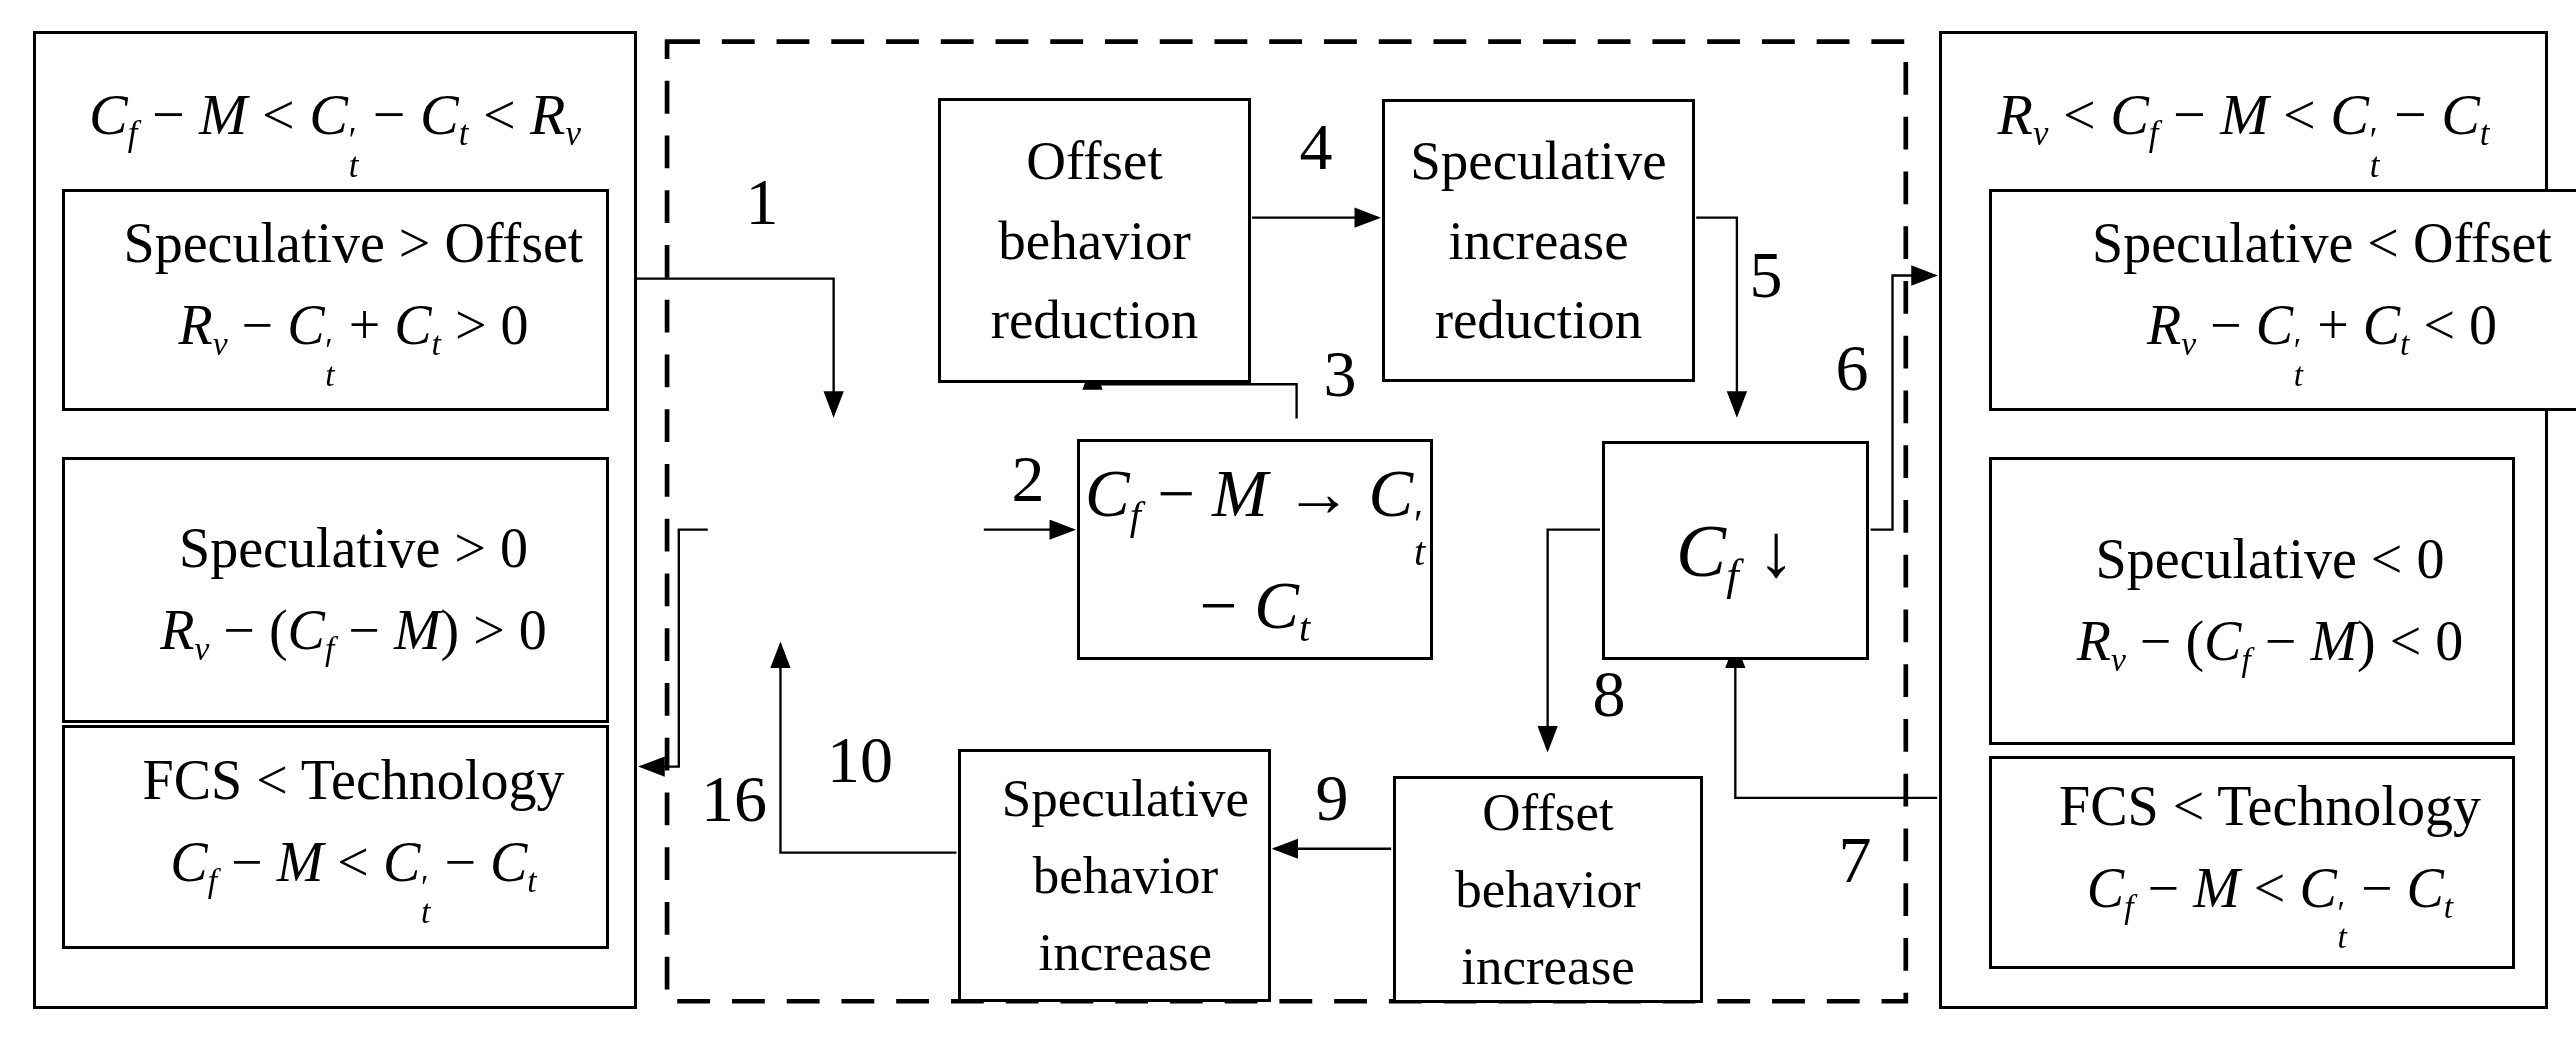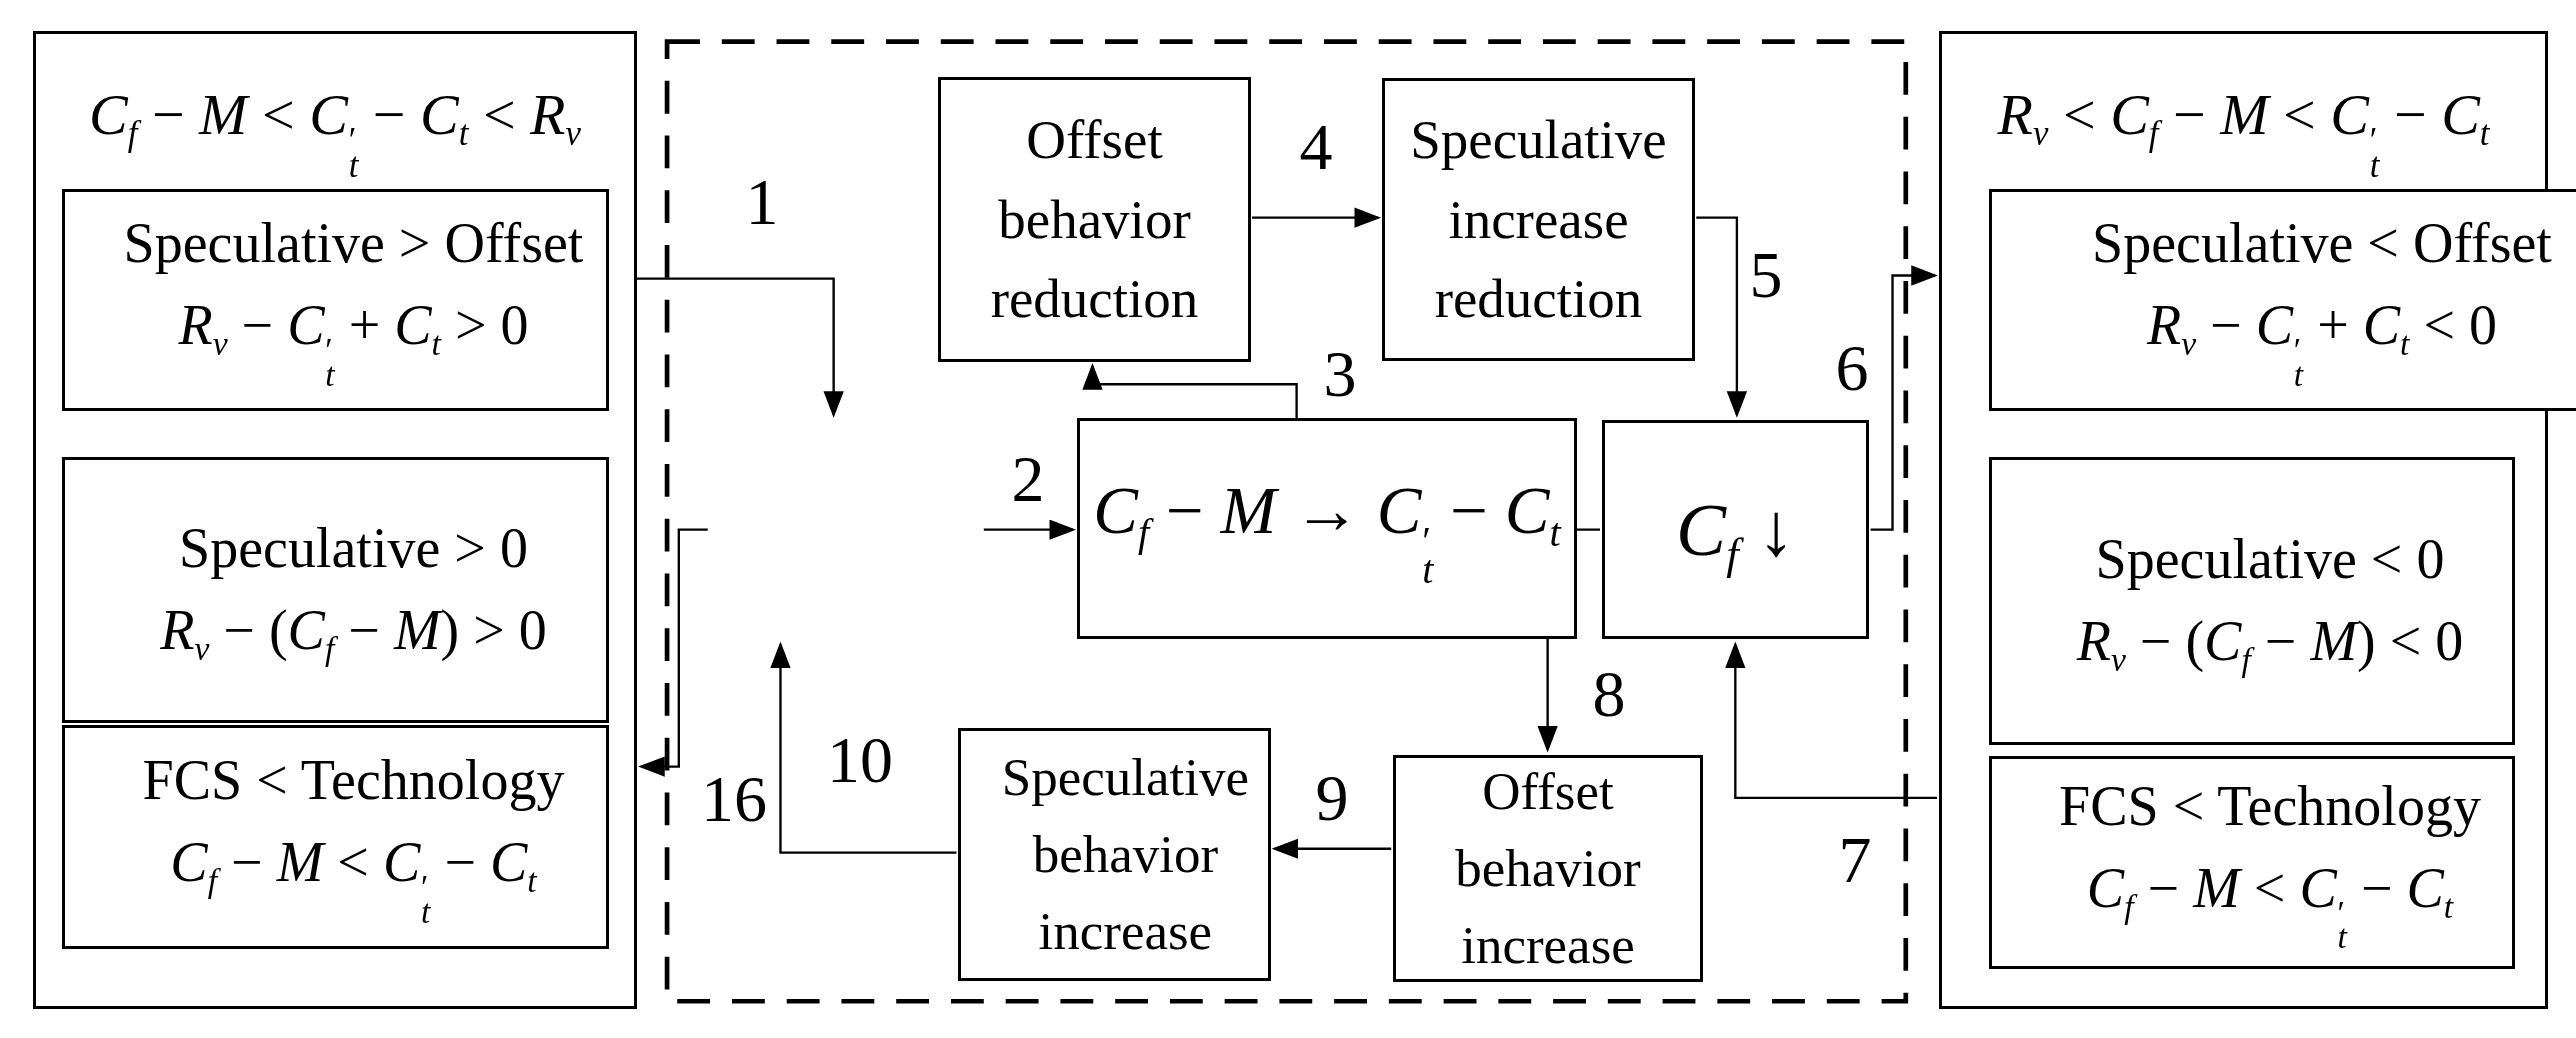--- a/index.html
+++ b/index.html
@@ -6,21 +6,21 @@
   .canvas{position:relative;width:2576px;height:1039px;background:#ffffff;
           font-family:"Liberation Serif", serif;color:#000;overflow:hidden;}
   .panel{position:absolute;border:3.9px solid #000;box-sizing:border-box;background:#fff;}
   .inner-box{position:absolute;border:3.9px solid #000;box-sizing:border-box;
              display:flex;flex-direction:column;align-items:center;justify-content:center;
              text-align:center;background:#fff;padding-left:36px;}
   .panel-title{position:absolute;left:0;width:100%;text-align:center;font-size:58px;}
   .cond-line1{font-size:56px;line-height:1.1;}
   .cond-line2{font-size:56px;line-height:1.1;margin-top:20.3px;}
   .cbox{position:absolute;border:3.9px solid #000;box-sizing:border-box;background:#fff;
-        display:flex;align-items:center;justify-content:center;text-align:center;}
+        display:flex;align-items:center;justify-content:center;text-align:center;margin-top:21px;}
   .wordbox{font-size:55px;line-height:1.45;padding:0 6.3px;}
   .eqbig{font-size:67px;}
   .cfbox{font-size:75px;}
   .eq .var{font-style:italic;}
   .eq .op{font-style:normal;}
   .eq sub{font-size:0.60em;font-style:italic;vertical-align:-0.32em;line-height:0;}
   .ss{display:inline-flex;flex-direction:column;align-items:flex-start;
       font-size:0.60em;line-height:0.72em;vertical-align:-0.52em;margin-left:0.8px;}
   .ss .s1{font-style:normal;display:block;}
   .ss .s2{font-style:italic;display:block;}
@@ -92,21 +92,21 @@
             </span></span><span class="op"> − </span><span class="var">C<sub>t</sub></span></div>
     </div>
   </div>
 
   <div class="cbox" style="left:938px;top:77px;width:313px;height:285px;">
     <div class="wordbox">Offset behavior reduction</div>
   </div>
   <div class="cbox" style="left:1382px;top:78px;width:313px;height:283px;">
     <div class="wordbox">Speculative increase reduction</div>
   </div>
-  <div class="cbox eqbig eq" style="left:1077px;top:418px;width:500px;height:221px;">
+  <div class="cbox eqbig eq" style="left:1077px;top:418px;width:356px;height:221px;">
     <div><span class="var">C<sub>f</sub></span><span class="op"> − </span><span class="var">M</span><span class="op"> → </span><span class="var">C<span class="ss">
             <span class="s1">′</span>
             <span class="s2">t</span>
           </span></span><span class="op"> − </span><span class="var">C<sub>t</sub></span></div>
   </div>
   <div class="cbox cfbox eq" style="left:1602px;top:420px;width:267px;height:219px;">
     <div><span class="var">C<sub>f</sub></span><span class="op"> ↓</span></div>
   </div>
   <div class="cbox" style="left:958px;top:728px;width:313px;height:253px;">
     <div class="wordbox" style="font-size:53px;padding-left:28px;">Speculative behavior increase</div>

